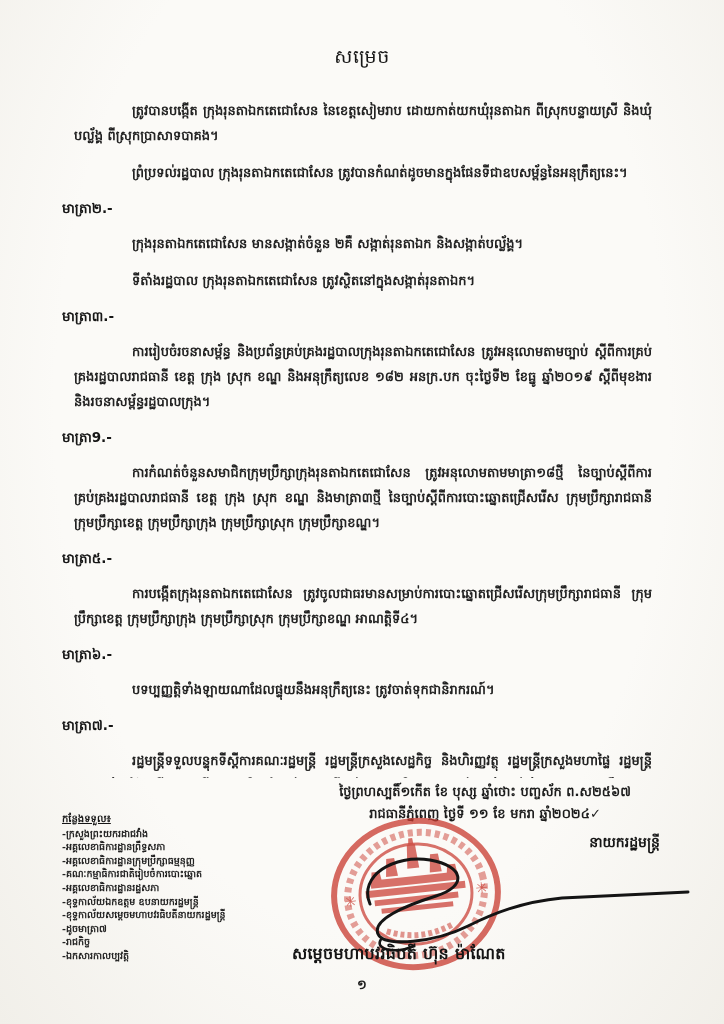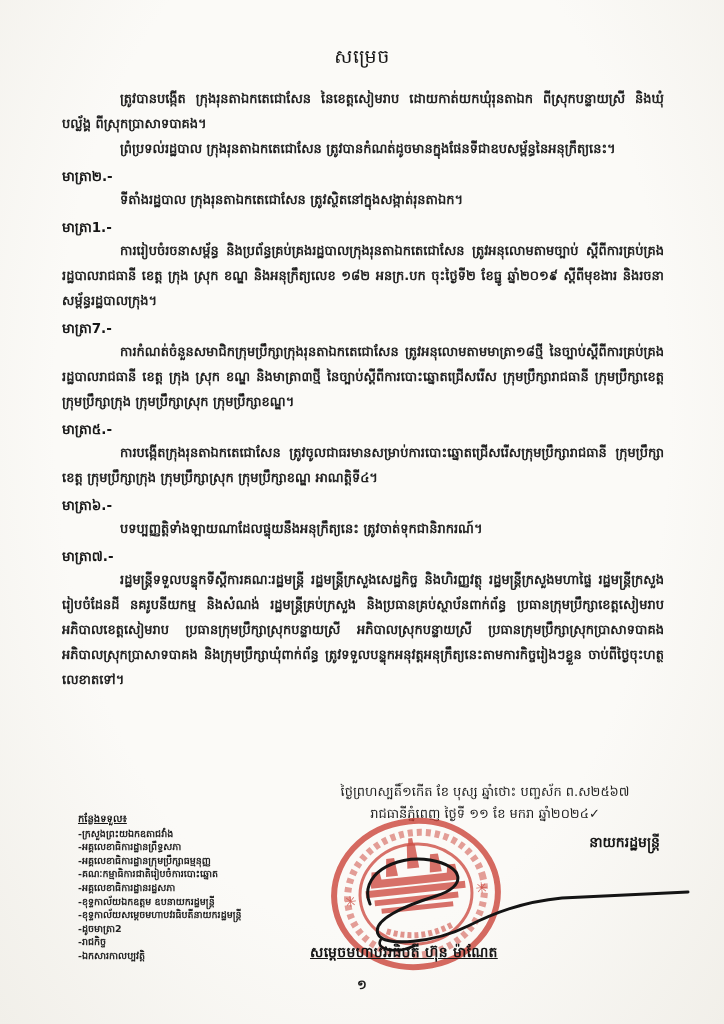--- a/index.html
+++ b/index.html
@@ -15,39 +15,39 @@
     text-align:center;font-size:19px;font-weight:normal;color:#161616;
     letter-spacing:.5px;
   }
   .content{
     position:absolute;top:86px;left:62px;width:602px;height:692px;
     overflow:hidden;font-size:13px;line-height:25px;
   }
   .article{margin-bottom:4px;}
   .art-h{font-weight:bold;font-size:13.5px;color:#161616;height:22px;line-height:22px;}
   .article p{
-    margin:0;text-indent:58px;text-align:justify;
+    margin:12px;text-indent:58px;text-align:justify;
     color:#222;font-weight:600;
   }
   .date-block{
     position:absolute;top:781px;left:250px;width:470px;
-    text-align:center;font-size:13px;line-height:22px;color:#1d1d1d;font-weight:400;
+    text-align:center;font-size:13px;line-height:22px;color:#1d1d1d;font-weight:700;
   }
   .pm-title{
     position:absolute;top:833px;left:340px;width:320px;
     text-align:right;font-size:14px;font-weight:bold;color:#161616;
   }
   .stamp{position:absolute;top:816px;left:328px;width:176px;height:156px;opacity:.88;transform:rotate(-6deg);}
   .signature{position:absolute;top:842px;left:352px;width:350px;height:120px;}
   .signer-name{
-    position:absolute;top:943px;left:310px;width:380px;
-    font-size:14px;font-weight:bold;color:#141414;letter-spacing:.3px;text-decoration:underline;
+    position:absolute;top:943px;left:292px;width:380px;
+    font-size:16px;font-weight:bold;color:#141414;letter-spacing:.3px;
   }
   .distribution{
-    position:absolute;top:812px;left:78px;width:250px;
+    position:absolute;top:812px;left:62px;width:250px;
     font-size:9.5px;line-height:13.6px;color:#222;
   }
   .dist-header{font-weight:bold;text-decoration:underline;font-size:10px;margin-bottom:1px;color:#161616;}
   .dist-item{white-space:nowrap;font-weight:600;}
   .page-number{
     position:absolute;top:976px;left:0;width:100%;
     text-align:center;font-size:13px;font-weight:bold;color:#1a1a1a;
   }
 </style>
 </head>
@@ -59,30 +59,31 @@
 
   <div class="content">
 
     <section class="article">
       <p>ត្រូវបានបង្កើត ក្រុងរុនតាឯកតេជោសែន នៃខេត្តសៀមរាប ដោយកាត់យកឃុំរុនតាឯក ពីស្រុកបន្ទាយស្រី និងឃុំបល្ល័ង្គ ពីស្រុកប្រាសាទបាគង។</p>
       <p>ព្រំប្រទល់រដ្ឋបាល ក្រុងរុនតាឯកតេជោសែន ត្រូវបានកំណត់ដូចមានក្នុងផែនទីជាឧបសម្ព័ន្ធនៃអនុក្រឹត្យនេះ។</p>
     </section>
 
     <section class="article">
       <div class="art-h">មាត្រា២.-</div>
+      <p>ក្រុងរុនតាឯកតេជោសែន មានសង្កាត់ចំនួន ២គឺ សង្កាត់រុនតាឯក និងសង្កាត់បល្ល័ង្គ។</p>
       <p>ទីតាំងរដ្ឋបាល ក្រុងរុនតាឯកតេជោសែន ត្រូវស្ថិតនៅក្នុងសង្កាត់រុនតាឯក។</p>
     </section>
 
     <section class="article">
-      <div class="art-h">មាត្រា1.-</div>
+      <div class="art-h">មាត្រា៣.-</div>
       <p>ការរៀបចំរចនាសម្ព័ន្ធ និងប្រព័ន្ធគ្រប់គ្រងរដ្ឋបាលក្រុងរុនតាឯកតេជោសែន ត្រូវអនុលោមតាមច្បាប់ ស្ដីពីការគ្រប់គ្រងរដ្ឋបាលរាជធានី ខេត្ត ក្រុង ស្រុក ខណ្ឌ និងអនុក្រឹត្យលេខ ១៨២ អនក្រ.បក ចុះថ្ងៃទី២ ខែធ្នូ ឆ្នាំ២០១៩ ស្ដីពីមុខងារ និងរចនាសម្ព័ន្ធរដ្ឋបាលក្រុង។</p>
     </section>
 
     <section class="article">
-      <div class="art-h">មាត្រា7.-</div>
+      <div class="art-h">មាត្រា9.-</div>
       <p>ការកំណត់ចំនួនសមាជិកក្រុមប្រឹក្សាក្រុងរុនតាឯកតេជោសែន ត្រូវអនុលោមតាមមាត្រា១៨ថ្មី នៃច្បាប់ស្ដីពីការគ្រប់គ្រងរដ្ឋបាលរាជធានី ខេត្ត ក្រុង ស្រុក ខណ្ឌ និងមាត្រា៣ថ្មី នៃច្បាប់ស្ដីពីការបោះឆ្នោតជ្រើសរើស ក្រុមប្រឹក្សារាជធានី ក្រុមប្រឹក្សាខេត្ត ក្រុមប្រឹក្សាក្រុង ក្រុមប្រឹក្សាស្រុក ក្រុមប្រឹក្សាខណ្ឌ។</p>
     </section>
 
     <section class="article">
       <div class="art-h">មាត្រា៥.-</div>
       <p>ការបង្កើតក្រុងរុនតាឯកតេជោសែន ត្រូវចូលជាធរមានសម្រាប់ការបោះឆ្នោតជ្រើសរើសក្រុមប្រឹក្សារាជធានី ក្រុមប្រឹក្សាខេត្ត ក្រុមប្រឹក្សាក្រុង ក្រុមប្រឹក្សាស្រុក ក្រុមប្រឹក្សាខណ្ឌ អាណត្តិទី៤។</p>
     </section>
 
     <section class="article">
       <div class="art-h">មាត្រា៦.-</div>
@@ -140,27 +141,27 @@
                C 52 64, 20 78, 26 92 C 32 106, 84 100, 116 84
                C 142 71, 170 60, 210 56 L 336 50" fill="none" stroke="#141414" stroke-width="3" stroke-linecap="round"></path>
       <path d="M30 96 C 20 108, 44 112, 62 104" fill="none" stroke="#141414" stroke-width="2.6" stroke-linecap="round"></path>
     </svg>
   </div>
 
   <div class="signer-name">សម្ដេចមហាបវរធិបតី ហ៊ុន ម៉ាណែត</div>
 
   <div class="distribution">
     <div class="dist-header">កន្លែងទទួល៖</div>
-    <div class="dist-item">-ក្រសួងព្រះយឯកឧតាជវាំង</div>
+    <div class="dist-item">-ក្រសួងព្រះយករដាជវាំង</div>
     <div class="dist-item">-អគ្គលេខាធិការដ្ឋានព្រឹទ្ធសភា</div>
     <div class="dist-item">-អគ្គលេខាធិការដ្ឋានក្រុមប្រឹក្សាធម្មនុញ្ញ</div>
     <div class="dist-item">-គណៈកម្មាធិការជាតិរៀបចំការបោះឆ្នោត</div>
     <div class="dist-item">-អគ្គលេខាធិការដ្ឋានរដ្ឋសភា</div>
     <div class="dist-item">-ខុទ្ទកាល័យឯកឧត្តម ឧបនាយករដ្ឋមន្ត្រី</div>
     <div class="dist-item">-ខុទ្ទកាល័យសម្ដេចមហាបវរធិបតីនាយករដ្ឋមន្ត្រី</div>
-    <div class="dist-item">-ដូចមាត្រា2</div>
+    <div class="dist-item">-ដូចមាត្រា៧</div>
     <div class="dist-item">-រាជកិច្ច</div>
     <div class="dist-item">-ឯកសារកាលប្បវត្តិ</div>
   </div>
 
   <div class="page-number">១</div>
 
 </div>
 
 </body></html>

